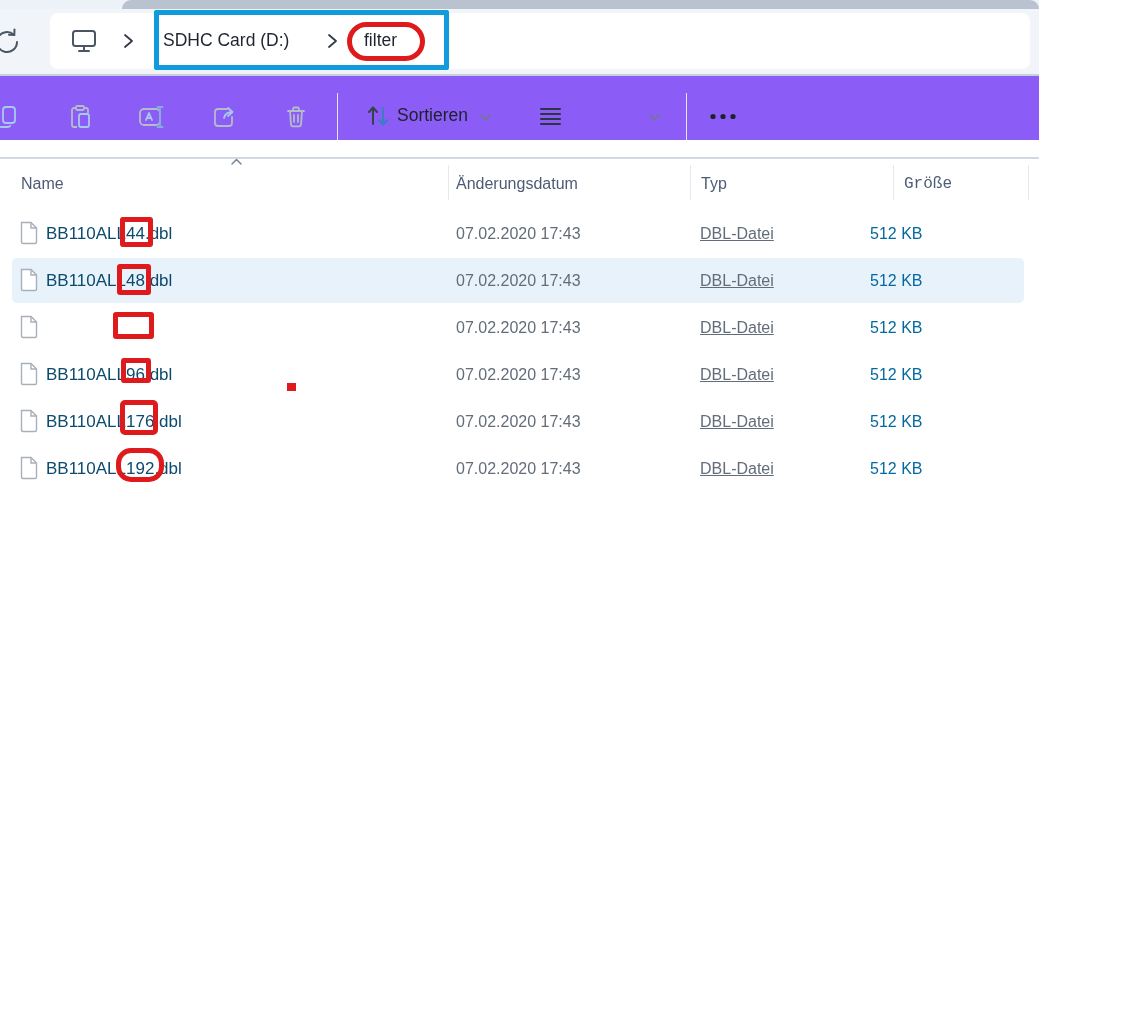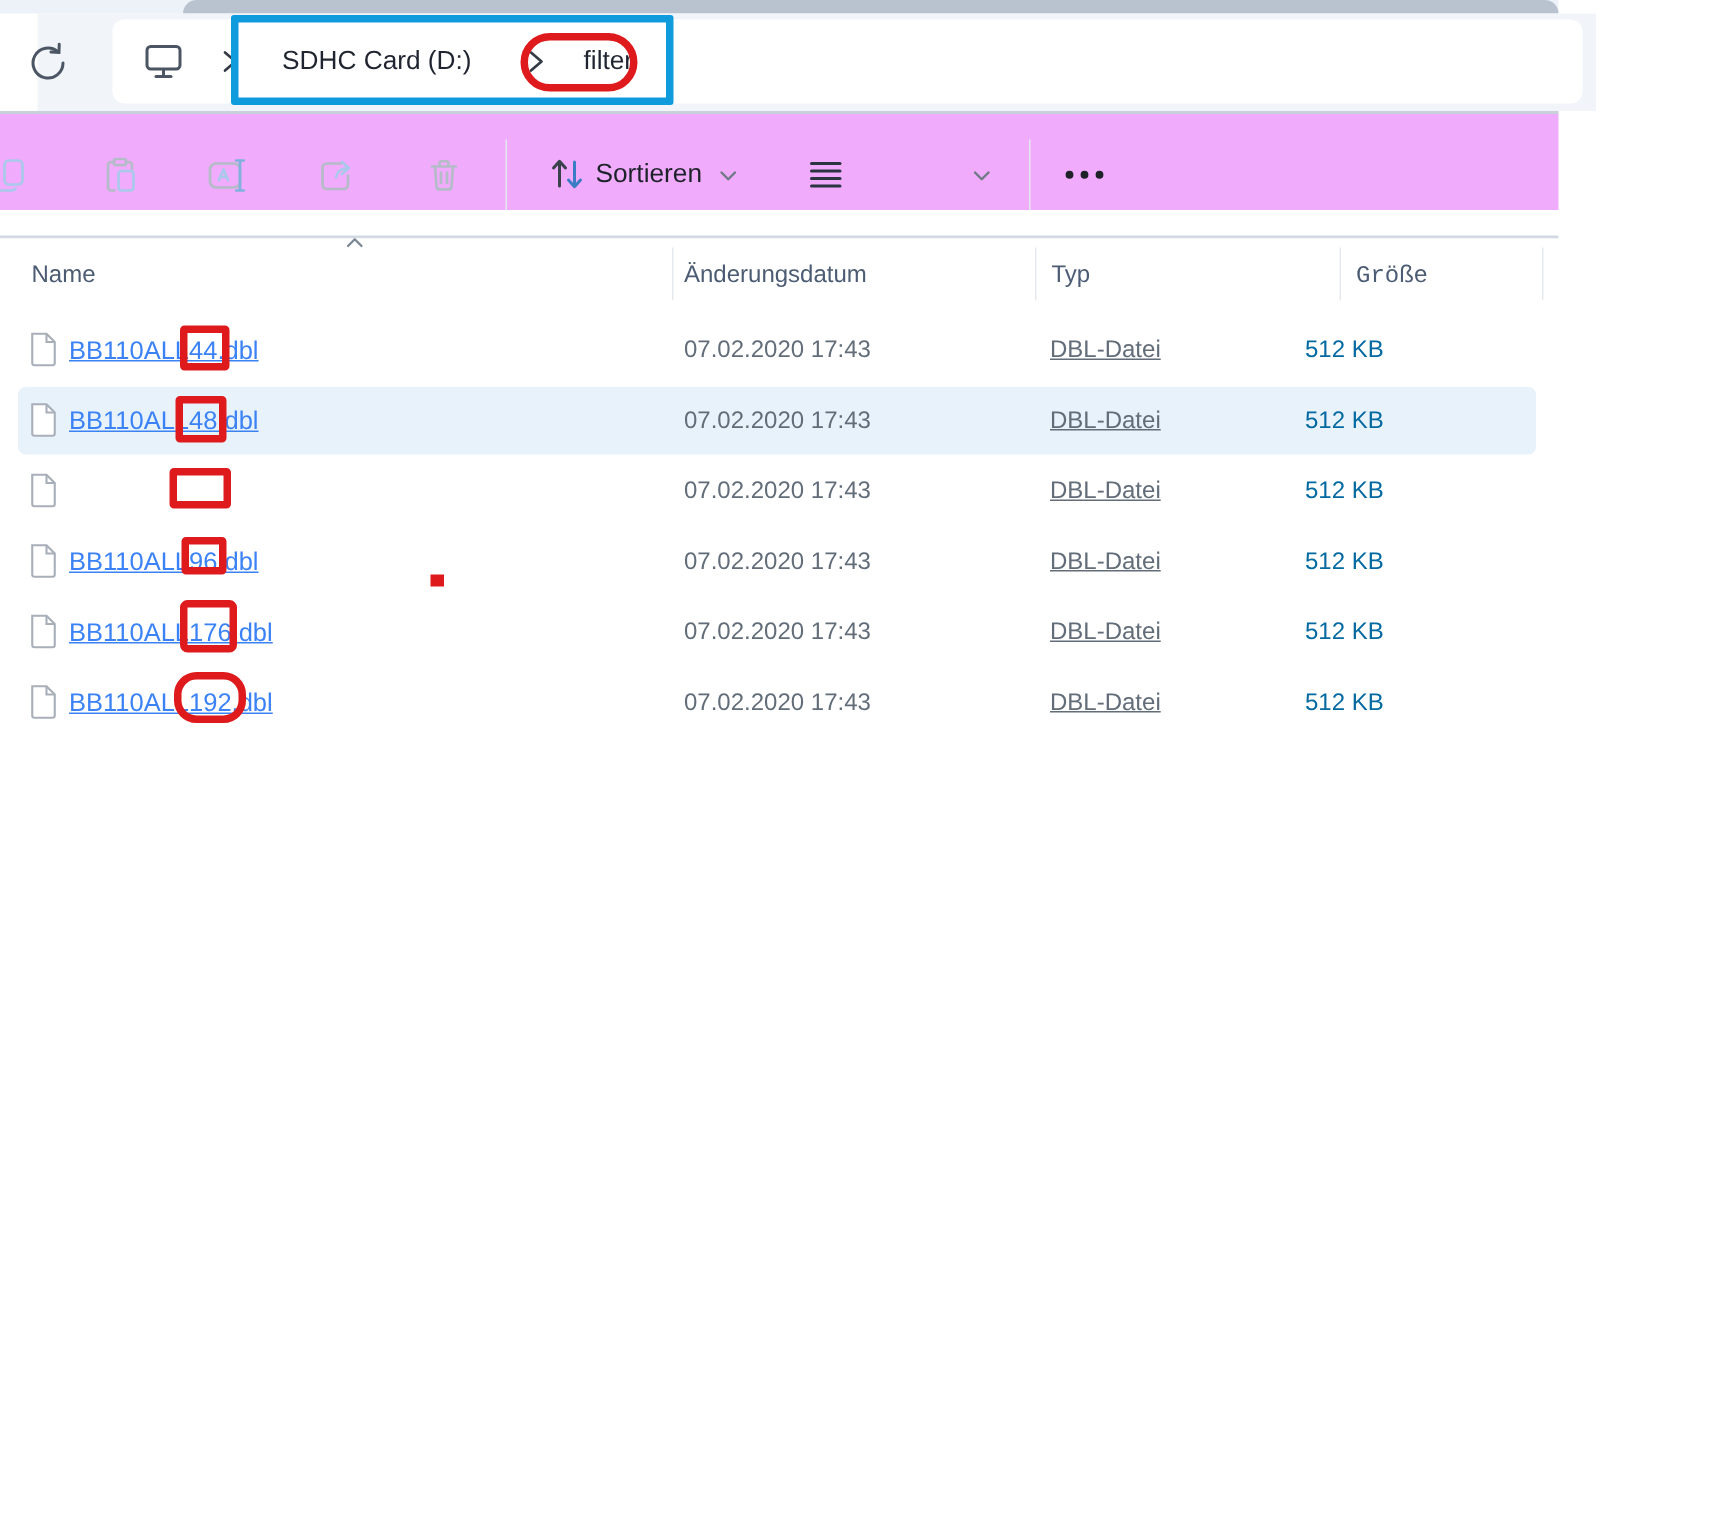--- a/index.html
+++ b/index.html
@@ -8,34 +8,34 @@
     font-family:"Liberation Sans", sans-serif;
     -webkit-font-smoothing:antialiased;
   }
   .window{position:absolute;left:0;top:0;width:1039px;height:1015px;background:#fff;}
 
   
   .tabstrip-bg{position:absolute;left:0;top:0;width:1039px;height:9px;background:#edf2f8;}
   .tabstrip{position:absolute;left:122px;top:0;width:917px;height:9px;background:#b9c3d0;border-radius:10px 10px 0 0;}
 
   
-  .navbar{position:absolute;left:0;top:9px;width:1039px;height:65px;background:#f1f5fa;margin-left:25px;}
+  .navbar{position:absolute;left:0;top:9px;width:1039px;height:65px;background:#f1f5fa;}
   .address-field{position:absolute;left:50px;top:4px;width:980px;height:56px;background:#ffffff;border-radius:8px;}
   .refresh{position:absolute;left:-9px;top:17px;width:32px;height:32px;color:#4b5563;}
   .crumb-icon{position:absolute;left:70px;top:19px;width:28px;height:26px;color:#4b5563;}
   .crumb-chevron{position:absolute;top:23px;width:14px;height:18px;color:#333a45;}
   .chev1{left:121px;}
   .chev2{left:325px;}
   .crumb{position:absolute;top:0;height:65px;line-height:63px;font-size:17.5px;color:#1f2430;white-space:nowrap;cursor:default;}
   .crumb-drive{left:163px;}
   .crumb-folder{left:364px;}
   .nav-divider{position:absolute;left:0;top:74px;width:1039px;height:2px;background:#c7d0db;}
 
   
-  .toolbar{position:absolute;left:0;top:76px;width:1039px;height:64px;background:#f0abfc;}
+  .toolbar{position:absolute;left:0;top:76px;width:1039px;height:64px;background:#8b5cf6;}
   .tb-btn{position:absolute;top:18px;width:46px;height:46px;display:flex;align-items:center;justify-content:center;}
   .tb-sep{position:absolute;top:17px;width:1px;height:47px;background:#e3e7ec;}
   .tb-label{position:absolute;top:0;height:81px;line-height:79px;font-size:17.5px;color:#1d2229;white-space:nowrap;}
   .tb-chevron{position:absolute;top:36px;width:13px;height:10px;color:#707a86;}
   .more-dots{position:absolute;left:709px;top:113px;width:30px;height:7px;}
 
   .toolbar-divider{position:absolute;left:0;top:157px;width:1039px;height:2px;background:#d2d9e2;}
 
   
   .header{position:absolute;left:0;top:159px;width:1039px;height:46px;background:#fff;}
@@ -46,21 +46,21 @@
   .col-size{left:904px;font-family:Liberation Mono, monospace;}
   .col-sep{position:absolute;top:6px;width:1px;height:35px;background:#e5e9ee;}
   .sort-caret{position:absolute;left:229px;top:-2px;width:15px;height:9px;color:#7a8694;}
 
   
   .rows{position:absolute;left:0;top:210px;width:1039px;}
   .row{position:relative;height:47px;}
   .sel-bg{position:absolute;left:12px;top:1px;width:1012px;height:45px;background:#e8f2fb;border-radius:5px;}
   .file-icon{position:absolute;left:19px;top:11px;width:19px;height:24px;}
   .cell{position:absolute;top:0;height:47px;line-height:47px;white-space:nowrap;cursor:default;}
-  .c-name{left:46px;font-size:17px;color:#3b82f6;text-decoration:underline;}
+  .c-name{left:46px;font-size:17px;color:#0c4a6e;}
   .c-date{left:456px;font-size:16px;color:#626d79;}
   .c-type{left:700px;font-size:16px;color:#626d79;text-decoration:underline;}
   .c-size{left:870px;width:148px;text-align:left;font-size:16px;color:#0369a1;}
 
   
   .ann{position:absolute;pointer-events:none;}
   .ann-blue-rect{left:154px;top:10px;width:285px;height:50px;border:5px solid #109bdc;border-radius:2px;}
   .ann-red-oval{left:347px;top:22px;width:68px;height:29px;border:5px solid #df1a1c;border-radius:20px;}
   .rb{position:absolute;border:5px solid #df1a1c;pointer-events:none;}
   .rb1{left:120px;top:217px;width:23px;height:20px;border-radius:3px;}

